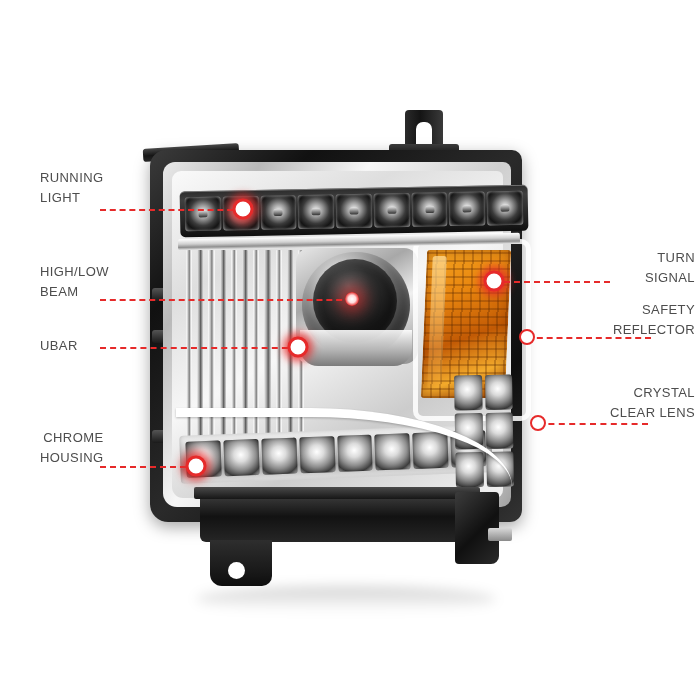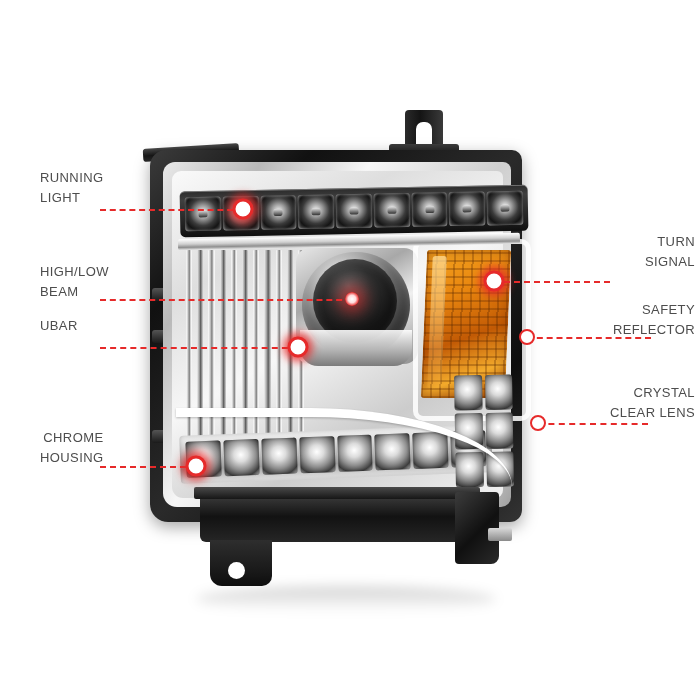--- a/index.html
+++ b/index.html
@@ -349,28 +349,28 @@
 
   <div id="callout-layer">
       <div class="callout-label" style="top: 168px; left: 40px;">RUNNING
 LIGHT</div>
       <div class="leader" style="left: 100px; top: 209px; width: 143px;"></div>
       <div class="dot solid" style="left: 243px; top: 209px;"></div>
       <div class="callout-label" style="top: 262px; left: 40px;">HIGH/LOW
 BEAM</div>
       <div class="leader" style="left: 100px; top: 299px; width: 252px;"></div>
       <div class="dot glow" style="left: 352px; top: 299px;"></div>
-      <div class="callout-label" style="top: 316px; left: 40px;">UBAR</div>
+      <div class="callout-label" style="top: 336px; left: 40px;">UBAR</div>
       <div class="leader" style="left: 100px; top: 347px; width: 198px;"></div>
       <div class="dot solid" style="left: 298px; top: 347px;"></div>
       <div class="callout-label" style="top: 428px; left: 40px; text-align: right;">CHROME
 HOUSING</div>
       <div class="leader" style="left: 100px; top: 466px; width: 96px;"></div>
       <div class="dot solid" style="left: 196px; top: 466px;"></div>
-      <div class="callout-label right" style="top: 232px; left: 540px; width: 155px;">TURN
+      <div class="callout-label right" style="top: 248px; left: 540px; width: 155px;">TURN
 SIGNAL</div>
       <div class="leader" style="left: 494px; top: 281px; width: 116px;"></div>
       <div class="dot solid" style="left: 494px; top: 281px;"></div>
       <div class="callout-label right" style="top: 300px; left: 524px; width: 171px;">SAFETY
 REFLECTOR</div>
       <div class="leader" style="left: 527px; top: 337px; width: 124px;"></div>
       <div class="dot hollow" style="left: 527px; top: 337px;"></div>
       <div class="callout-label right" style="top: 383px; left: 524px; width: 171px;">CRYSTAL
 CLEAR LENS</div>
       <div class="leader" style="left: 538px; top: 423px; width: 110px;"></div>

